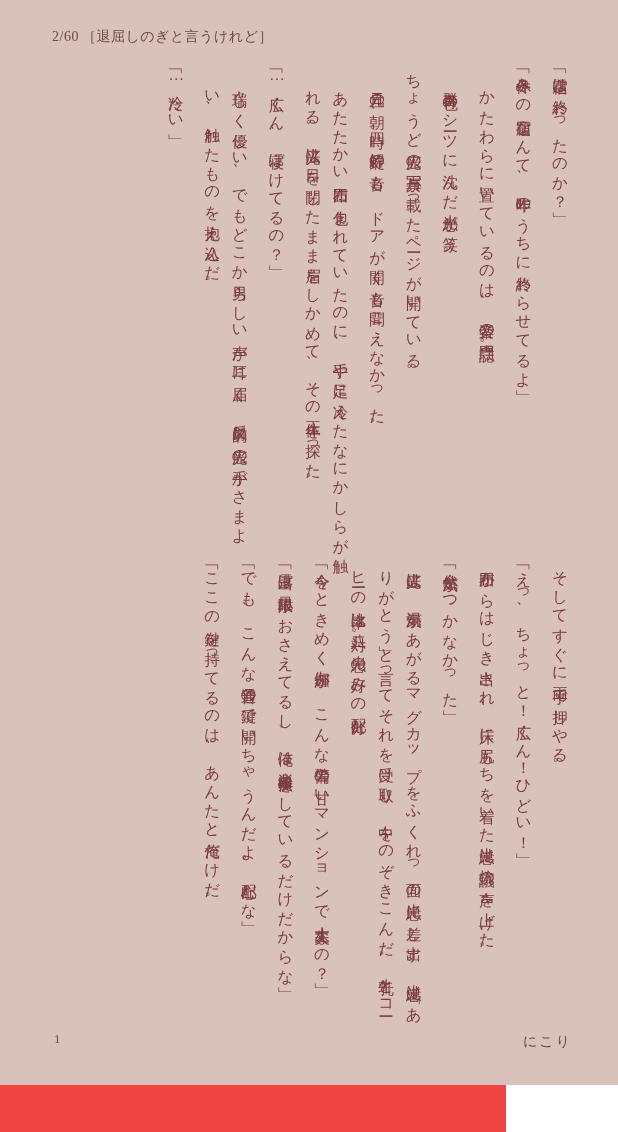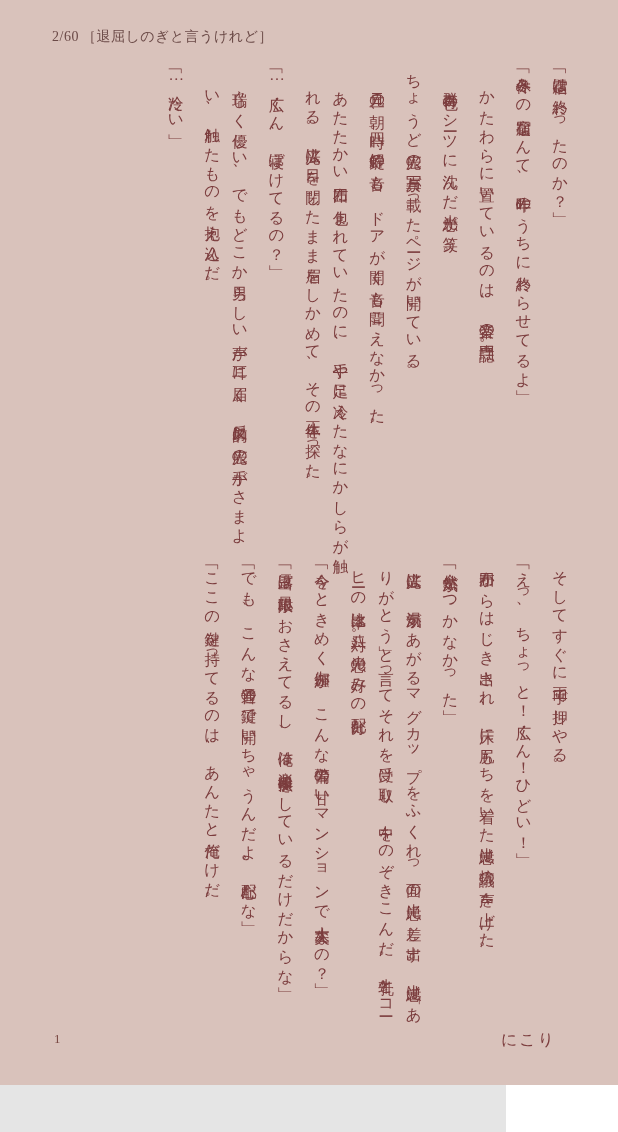--- a/index.html
+++ b/index.html
@@ -10,21 +10,21 @@
   body {
     width: 618px;
     height: 1132px;
     font-family: "Liberation Serif", "DejaVu Serif", serif;
     overflow: hidden;
   }
   #page {
     position: relative;
     width: 506px;
     height: 1132px;
-    background: #e5e5e5;
+    background: #ef4444;
     box-sizing: border-box;
   }
   .paper {
     position: absolute;
     left: 0;
     top: 0;
     width: 618px;
     height: 1085px;
     background: #d9c2bb;
     box-sizing: border-box;
@@ -81,23 +81,23 @@
   }
   .footer-left {
     position: absolute;
     left: 54px;
     bottom: 38px;
     font-size: 13px;
     color: #7b4a45;
   }
   .footer-right {
     position: absolute;
-    right: 62px;
+    right: 46px;
     bottom: 34px;
-    font-size: 16px;
+    font-size: 14px;
     color: #7b3c3d;
     letter-spacing: 2px;
     font-family: Liberation Mono, monospace;
   }
   .caption {
     position: absolute;
     left: 0;
     right: 0;
     bottom: 12px;
     text-align: center;

